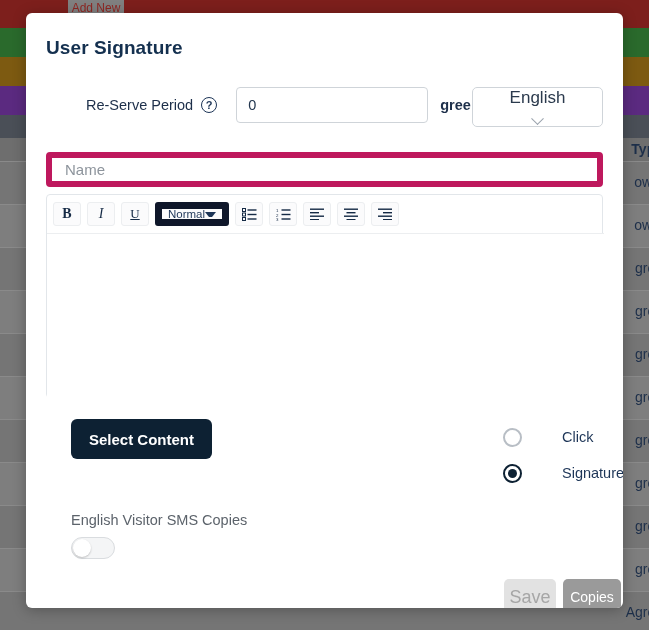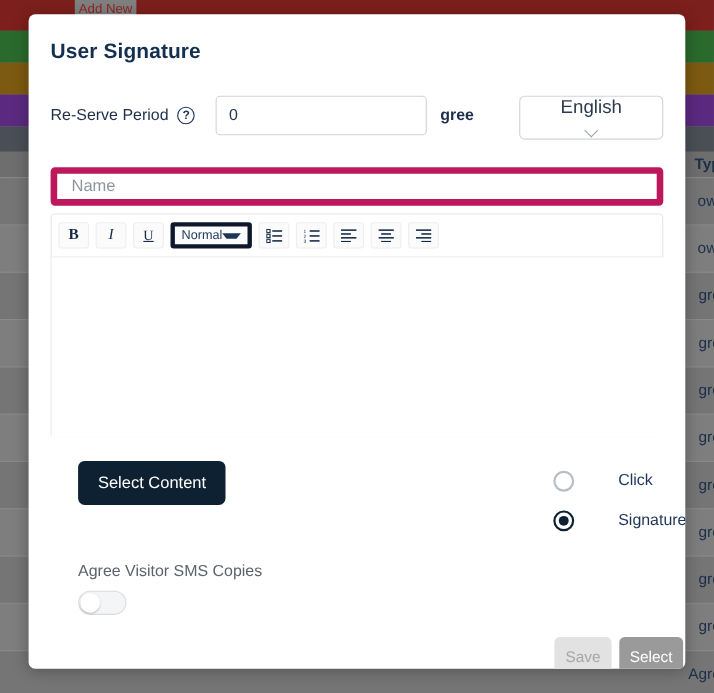--- a/index.html
+++ b/index.html
@@ -75,21 +75,21 @@
     color: #14304f;
     letter-spacing: .1px;
   }
 
   
   .reserve-row {
     position: absolute; left: 20px; top: 74px;
     display: flex; align-items: center;
   }
   .reserve-label {
-    font-size: 14.5px; color: #1d2f4a;
+    font-size: 14.5px; color: #1d2f4a; margin-left: 40px;
   }
   .help-icon {
     display: inline-flex; align-items: center; justify-content: center;
     width: 16px; height: 16px; margin-left: 8px;
     border: 1.4px solid #1d3557; border-radius: 50%;
     color: #1d3557; font-size: 11px; font-weight: bold;
     line-height: 1;
   }
   .reserve-input {
     margin-left: 19px;
@@ -154,21 +154,21 @@
     display: flex; align-items: center; justify-content: center;
     cursor: pointer;
     color: #152a45;
     font-size: 13px;
   }
   .tb-btn.bold { font-weight: bold; font-family: "Liberation Serif", serif; font-size: 14px;}
   .tb-btn.ital { font-style: italic; font-family: "Liberation Serif", serif; font-size: 14px;}
   .tb-btn.und  { text-decoration: underline; font-family: "Liberation Serif", serif; font-size: 13px;}
   .tb-sel {
     width: 74px; height: 24px;
-    background: #fbfbfc; border: 4px solid #0f172a; border-radius: 3px;
+    background: #fbfbfc; border: 7px solid #0f172a; border-radius: 3px;
     display: flex; align-items: center; padding: 0 6px;
     cursor: pointer;
   }
   .tb-sel span { flex: 1; font-size: 11.5px; color: #1d3557; }
   .caret {
     width: 0; height: 0;
     border-left: 4.5px solid transparent;
     border-right: 4.5px solid transparent;
     border-top: 5px solid #1d3557;
   }
@@ -179,21 +179,21 @@
     border-top: 1px solid #eceef0;
     background: #fff;
   }
 
   
   .select-content {
     position: absolute; left: 45px; top: 406px;
     height: 40px; padding: 0 18px;
     background: #0d2133; color: #fff;
     border: none; border-radius: 6px;
-    font-size: 15px; font-weight: normal;
+    font-size: 15px; font-weight: bold;
     font-family: "Liberation Sans", sans-serif;
     cursor: pointer;
     display: flex; align-items: center;
   }
 
   
   .radio-group { position: absolute; left: 477px; top: 406px; }
   .radio-row {
     display: flex; align-items: center;
     height: 36px; cursor: pointer; gap: 28px;
@@ -229,21 +229,21 @@
     background: #ffffff;
     box-shadow: 0 1px 2px rgba(0,0,0,0.22);
   }
 
   
   .btn-save {
     position: absolute; left: 478px; top: 566px;
     width: 52px; height: 36px;
     background: #e2e2e2; color: #a6a6a6;
     border: none; border-radius: 5px;
-    font-size: 14px; font-family: "Liberation Sans", sans-serif;
+    font-size: 18px; font-family: "Liberation Sans", sans-serif;
     cursor: default;
   }
   .btn-cancel {
     position: absolute; left: 537px; top: 566px;
     width: 58px; height: 36px;
     background: #9a9a9a; color: #ffffff;
     border: none; border-radius: 5px;
     font-size: 14px; font-family: "Liberation Sans", sans-serif;
     cursor: pointer;
   }
@@ -400,22 +400,22 @@
       <div class="radio-row">
         <span class="radio"></span>
         <span class="radio-label">Click</span>
       </div>
       <div class="radio-row">
         <span class="radio checked"></span>
         <span class="radio-label">Signature</span>
       </div>
     </div>
 
-    <div class="toggle-label">Agree Visitor SMS Copies</div>
+    <div class="toggle-label">English Visitor SMS Copies</div>
     <div class="toggle">
       <span class="knob"></span>
     </div>
 
     <button class="btn-save" disabled="">Save</button>
-    <button class="btn-cancel">Select</button>
+    <button class="btn-cancel">Copies</button>
 
   </div>
 </div>
 
 </body></html>

